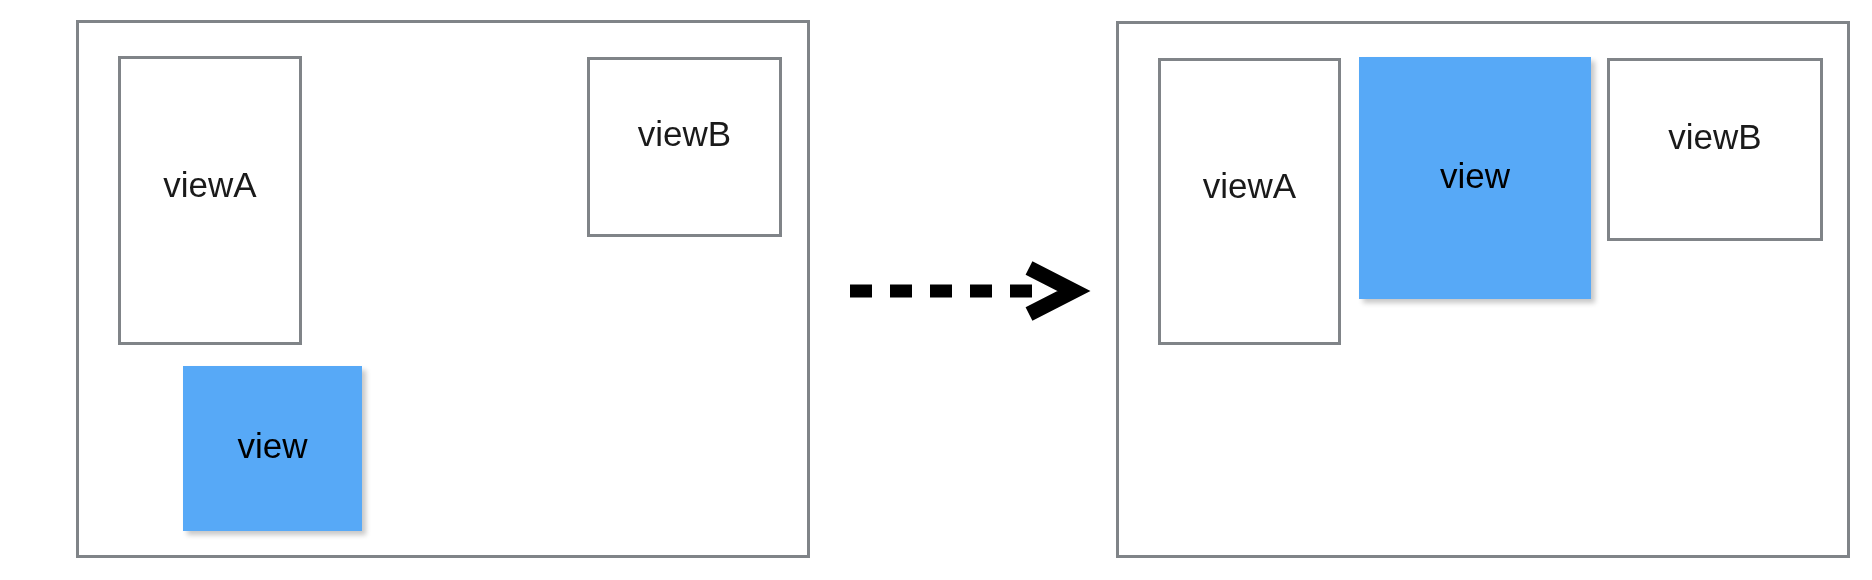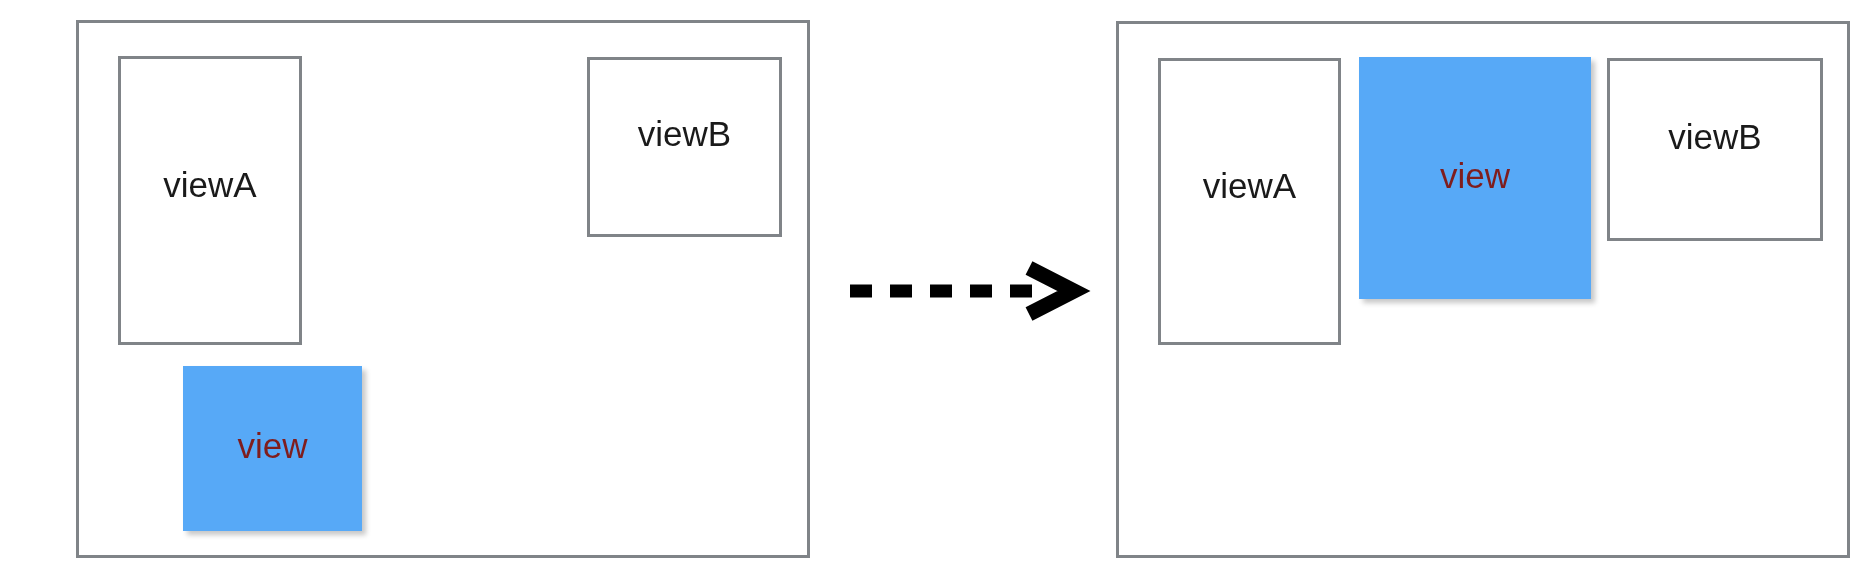--- a/index.html
+++ b/index.html
@@ -49,21 +49,21 @@
     left: 0;
     right: 0;
     text-align: center;
     font-family: "Liberation Sans", sans-serif;
     font-size: 35px;
     line-height: 1;
     color: #1a1a1a;
     white-space: nowrap;
   }
   .box-label.light {
-    color: #7f1d1d;
+    color: #000000;
   }
 
   
   .arrow-wrap {
     position: absolute;
   }
   .arrow-wrap svg {
     display: block;
     overflow: visible;
   }

